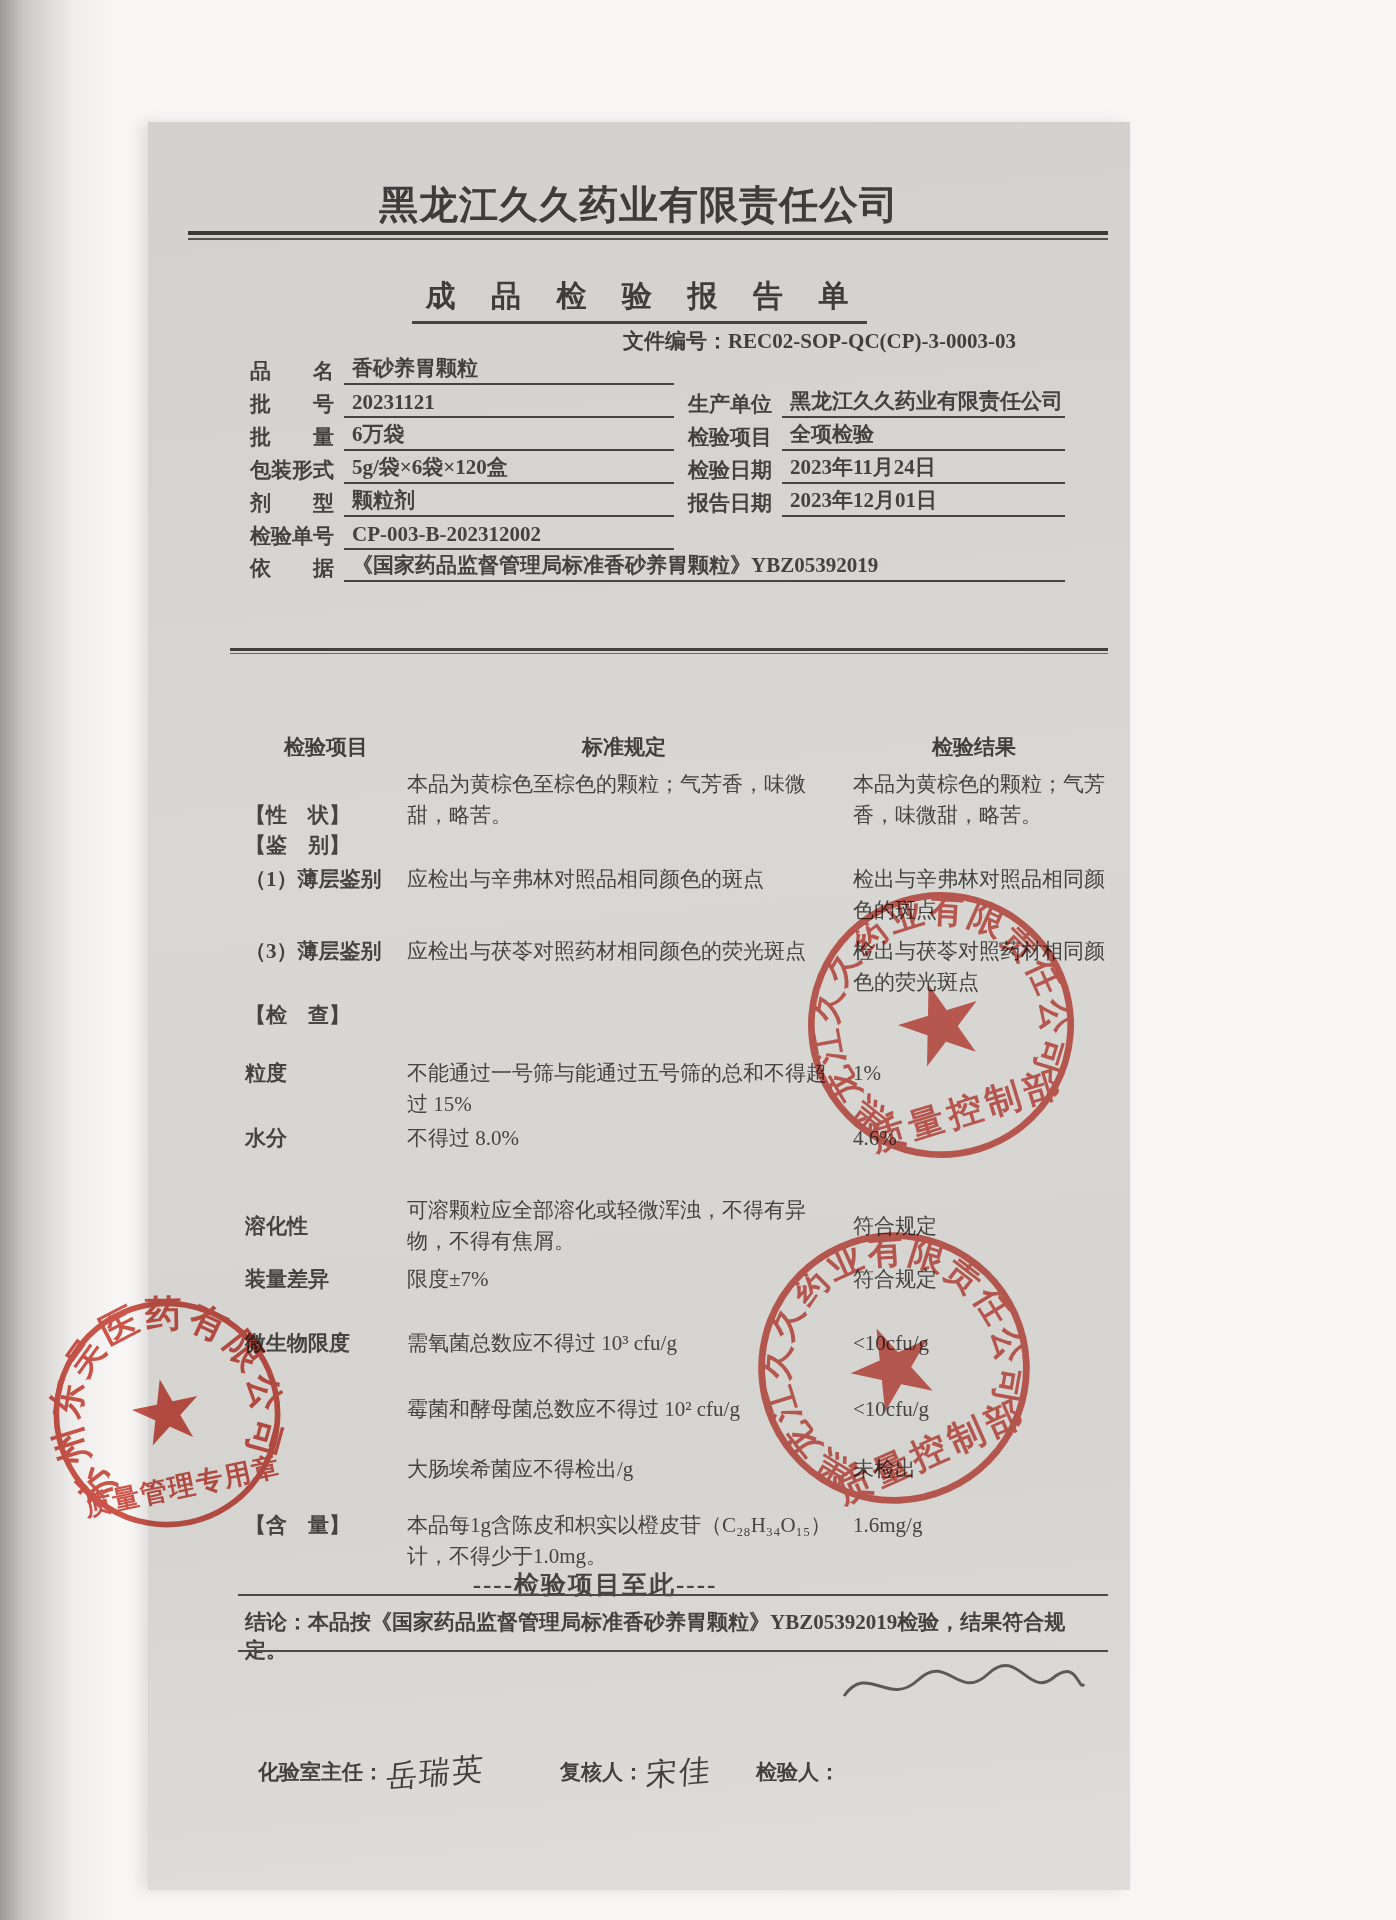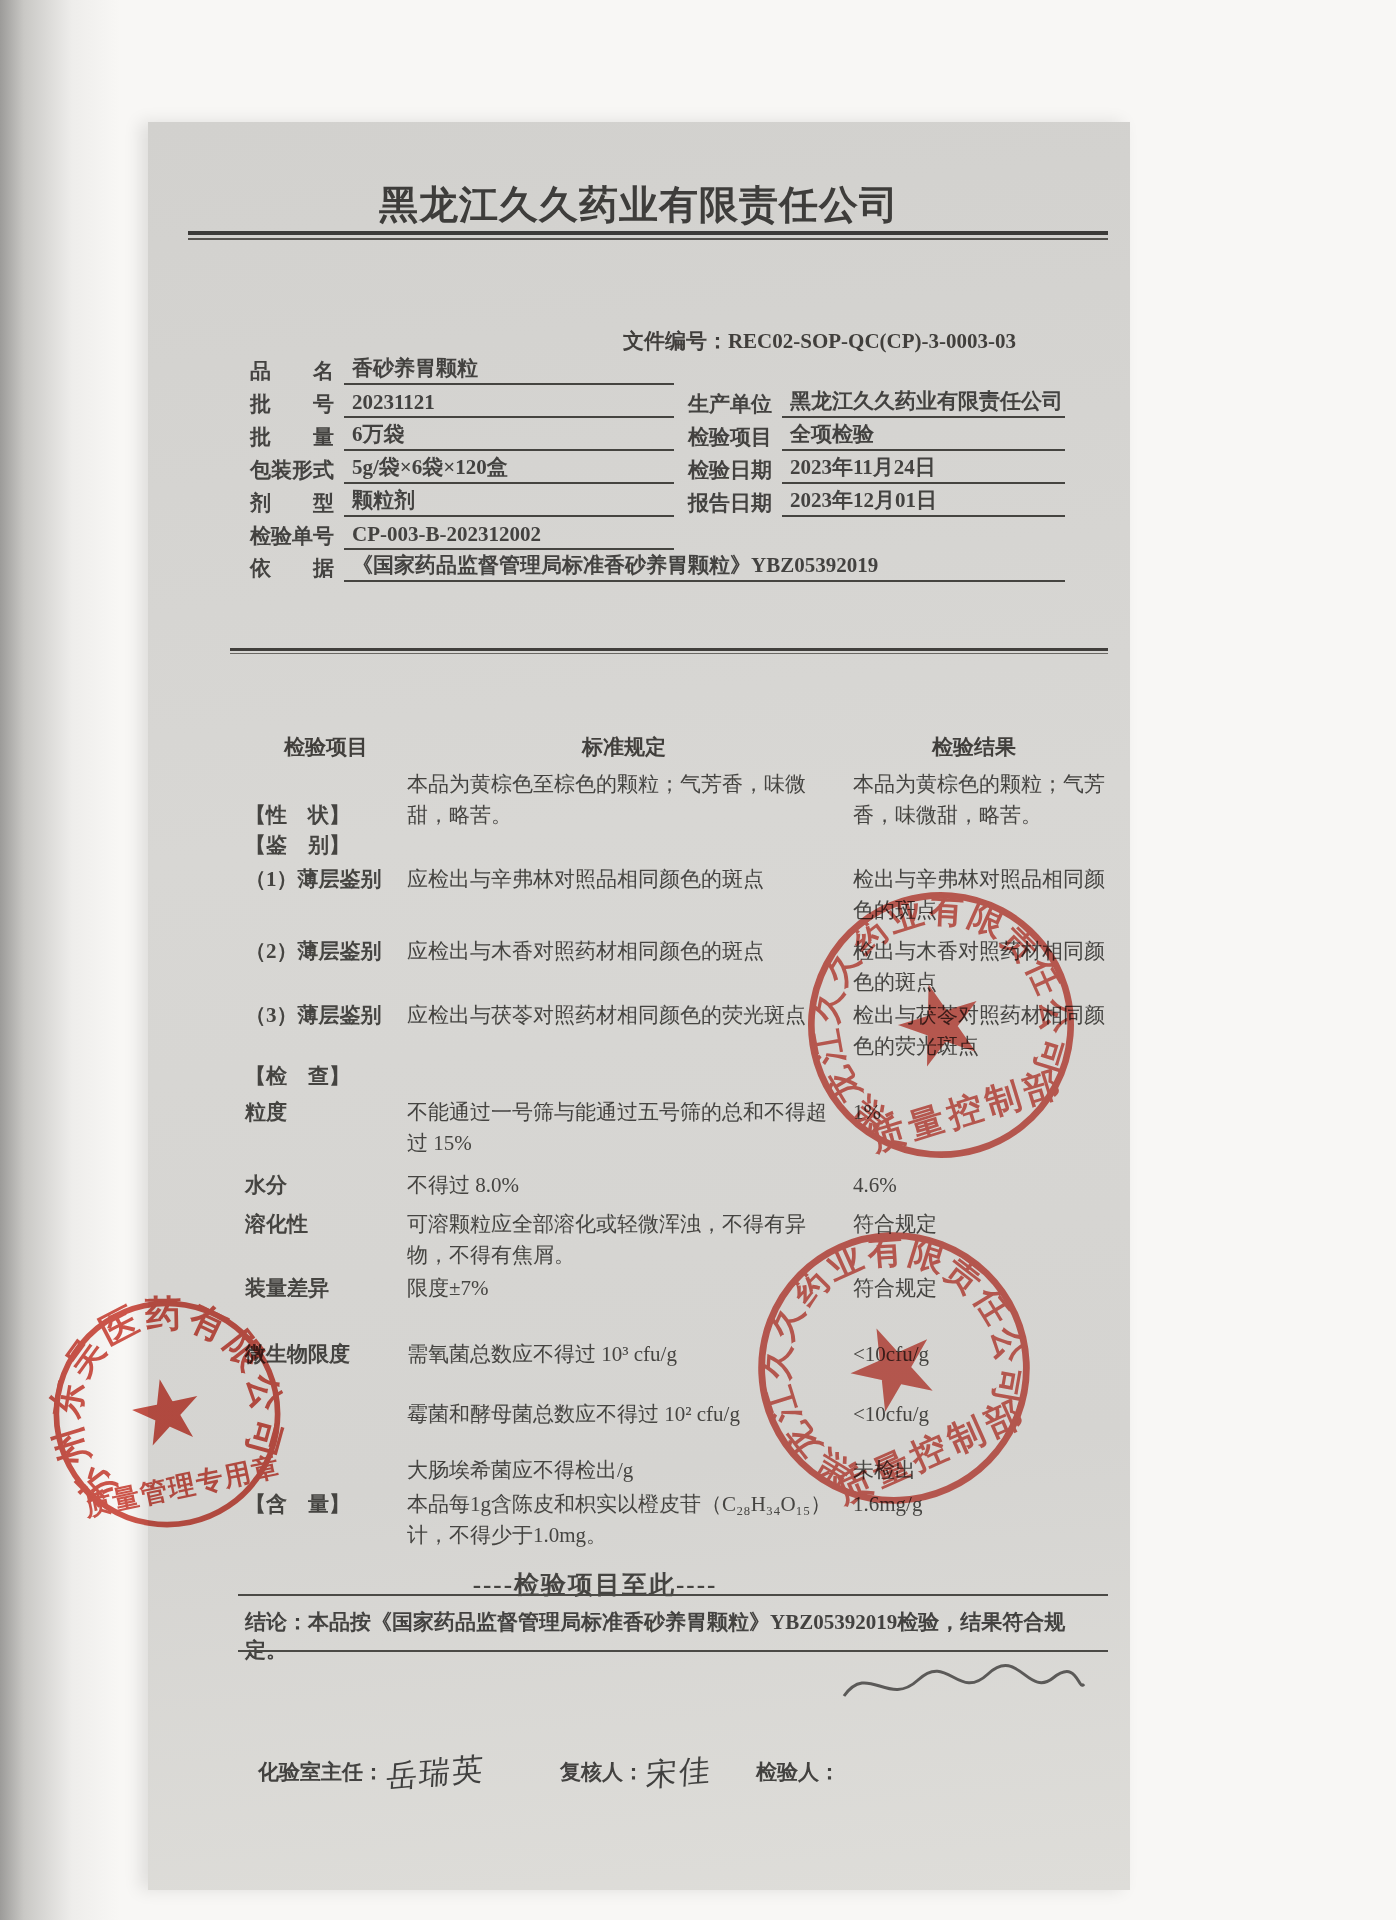--- a/index.html
+++ b/index.html
@@ -91,20 +91,21 @@
 
 <div class="page">
   <div class="edge"></div>
   <div class="sheet"></div>
 
   <h1 class="company">黑龙江久久药业有限责任公司</h1>
   <div class="double-rule">
       <div class="r1"></div>
       <div class="r2"></div>
     </div>
+  <h2 class="report-title"><span>成 品 检 验 报 告 单</span></h2>
   <div class="doc-no"><span>文件编号：</span><span>REC02-SOP-QC(CP)-3-0003-03</span></div>
 
   <div class="info">
 
       <div class="info-row">
         <div class="cell lcell">
           <span class="lab">品　　名</span>
           <span class="val">香砂养胃颗粒</span>
         </div>
       </div>
@@ -194,25 +195,20 @@
         <div class="c2 cell empty"></div>
         <div class="c3 cell empty"></div>
       </div>
 
       <div class="trow">
         <div class="c1 cell">（1）薄层鉴别</div>
         <div class="c2 cell">应检出与辛弗林对照品相同颜色的斑点</div>
         <div class="c3 cell">检出与辛弗林对照品相同颜色的斑点</div>
       </div>
 
-      <div class="trow">
-        <div class="c1 cell">（2）薄层鉴别</div>
-        <div class="c2 cell">应检出与木香对照药材相同颜色的斑点</div>
-        <div class="c3 cell">检出与木香对照药材相同颜色的斑点</div>
-      </div>
 
       <div class="trow">
         <div class="c1 cell">（3）薄层鉴别</div>
         <div class="c2 cell">应检出与茯苓对照药材相同颜色的荧光斑点</div>
         <div class="c3 cell">检出与茯苓对照药材相同颜色的荧光斑点</div>
       </div>
 
       <div class="trow">
         <div class="c1 cell">【检　查】</div>
         <div class="c2 cell empty"></div>

